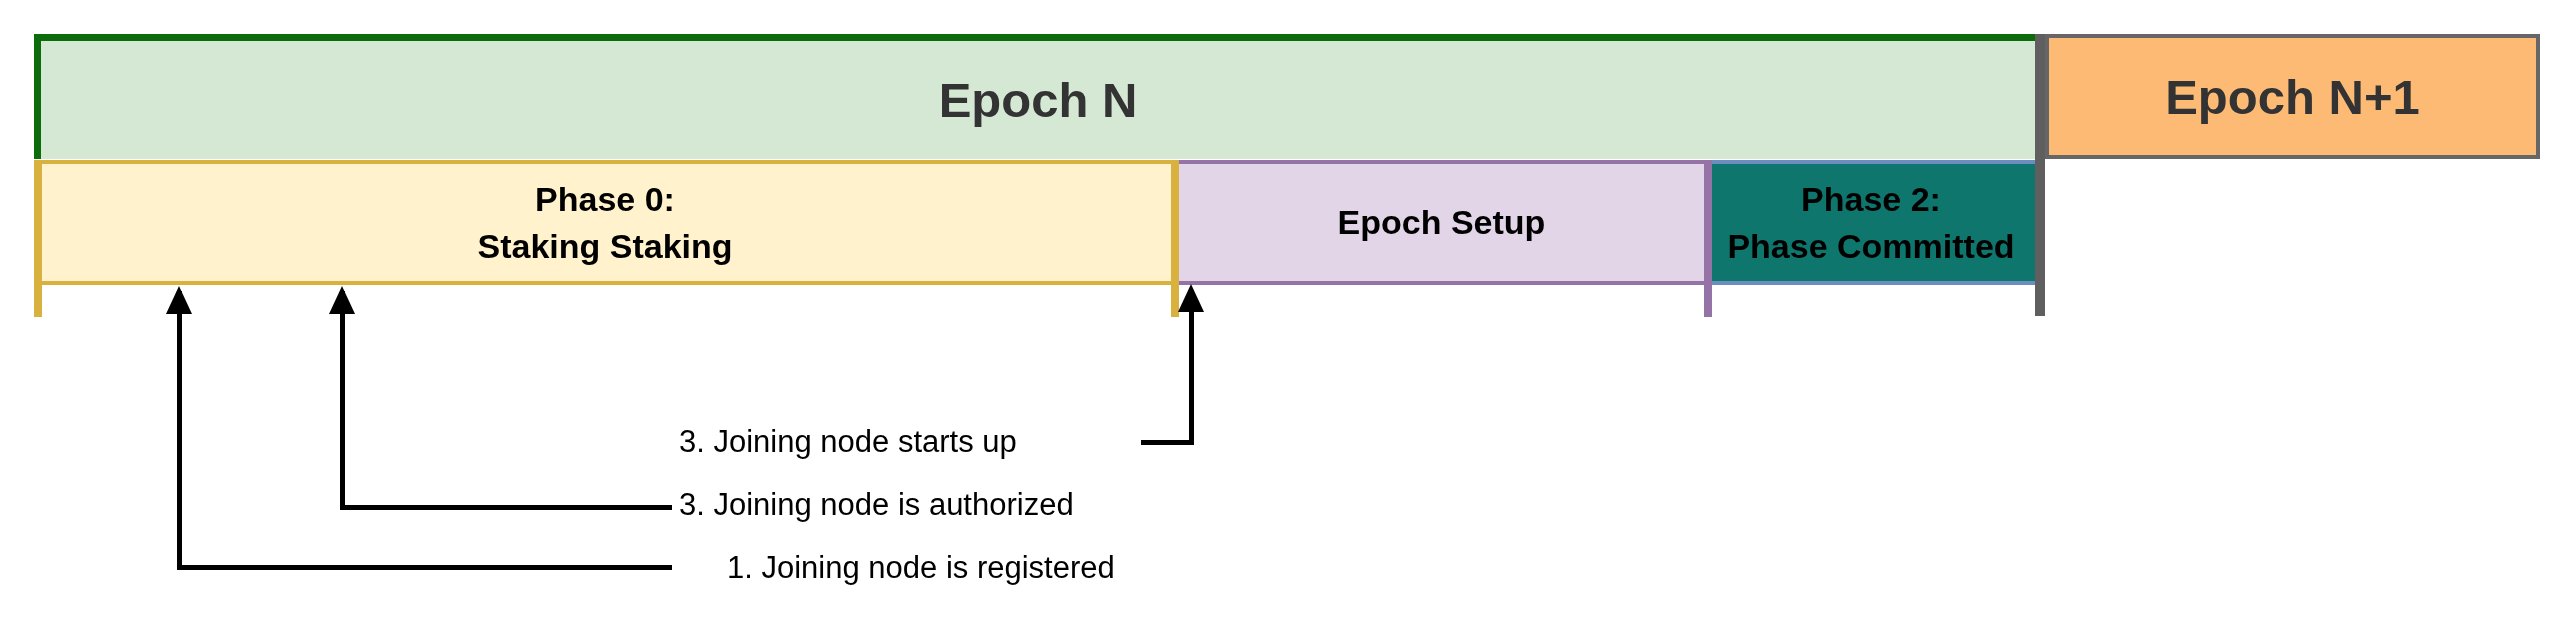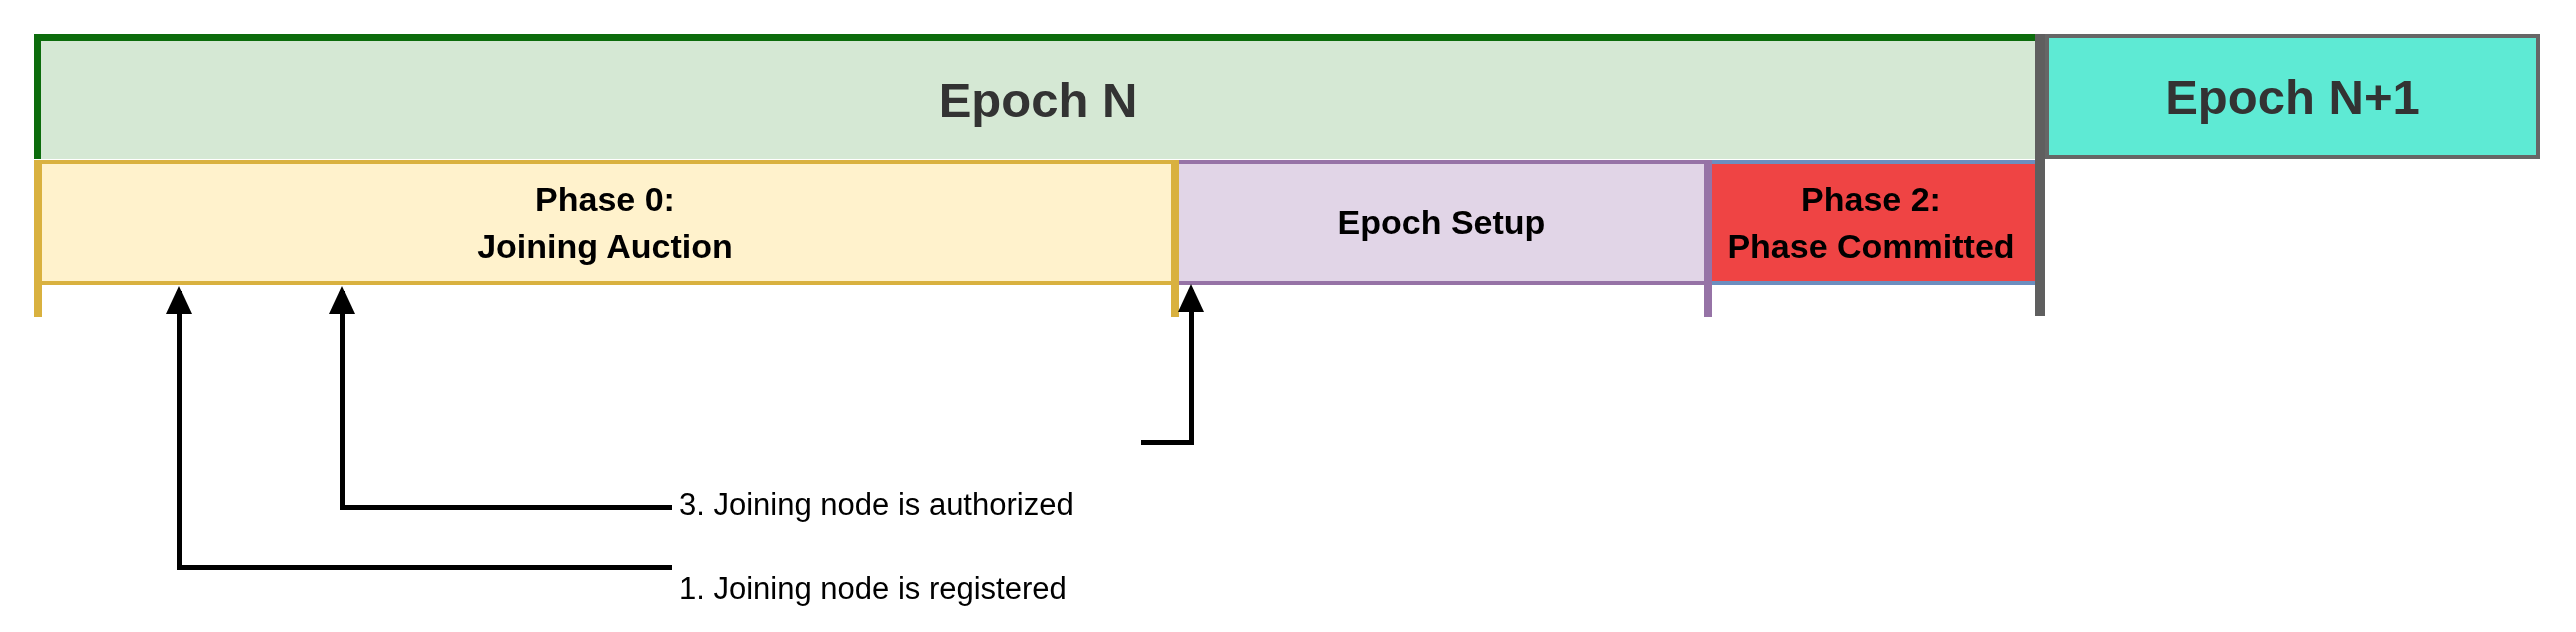--- a/index.html
+++ b/index.html
@@ -17,36 +17,36 @@
   
   .epoch-n {
     left: 34px; top: 34px; width: 2001px; height: 125px;
     background: #d5e8d4;
     border-top: 7.8px solid #0c6c0c;
     border-left: 7.8px solid #0c6c0c;
     display: flex; align-items: center; justify-content: center;
   }
   .epoch-n1 {
     left: 2045px; top: 34px; width: 495px; height: 125px;
-    background: #5eead4;
+    background: #fdba74;
     border: 4.7px solid #666666;
     display: flex; align-items: center; justify-content: center;
   }
   .epoch-label {
     font-size: 49px; font-weight: bold; color: #333333; white-space: nowrap;
   }
 
   
   .phase {
     top: 160px; height: 125px;
     display: flex; flex-direction: column; align-items: center; justify-content: center;
   }
   .phase0 { left: 34px;   width: 1142px; background: #fff2cc; border-top: 4.7px solid #d9b13f; border-bottom: 4.7px solid #d9b13f; }
   .phase1 { left: 1176px; width: 531px;  background: #e1d5e7; border-top: 4.7px solid #9673a6; border-bottom: 4.7px solid #9673a6; }
-  .phase2 { left: 1707px; width: 328px;  background: #ef4444; border-top: 4.7px solid #6c8ebf; border-bottom: 4.7px solid #6c8ebf; }
+  .phase2 { left: 1707px; width: 328px;  background: #0f766e; border-top: 4.7px solid #6c8ebf; border-bottom: 4.7px solid #6c8ebf; }
   .phase-line {
     font-size: 34px; font-weight: bold; color: #000000;
     line-height: 47px; white-space: nowrap; text-align: center;
   }
 
   
   .tick { top: 160px; width: 7.8px; height: 157px; }
   .tick-left   { left: 34px;   background: #d9b13f; }
   .tick-mid    { left: 1171px; background: #d9b13f; }
   .tick-purple { left: 1704px; background: #9673a6; }
@@ -70,37 +70,37 @@
   .a2-head { left: 329px;  top: 286px; }
   .a3-head { left: 1178px; top: 284px; }
 
   
   .note {
     left: 679px; height: 38px; line-height: 38px;
     font-size: 31px; color: #000000; white-space: nowrap;
   }
   .note3 { top: 423px; }
   .note2 { top: 486px; }
-  .note1 { top: 570px; }
+  .note1 { top: 549px; margin-left: 48px; }
 </style>
 </head>
 <body>
 
 <div class="canvas">
 
   <div class="abs epoch-n">
     <span class="epoch-label">Epoch N</span>
   </div>
   <div class="abs epoch-n1">
     <span class="epoch-label">Epoch N+1</span>
   </div>
 
   <div class="abs phase phase0">
     <div class="phase-line">Phase 0:</div>
-    <div class="phase-line">Joining Auction</div>
+    <div class="phase-line">Staking Staking</div>
   </div>
   <div class="abs phase phase1">
     <div class="phase-line">Epoch Setup</div>
   </div>
   <div class="abs phase phase2">
     <div class="phase-line">Phase 2:</div>
     <div class="phase-line">Phase Committed</div>
   </div>
 
   <div class="abs tick tick-left"></div>
@@ -113,17 +113,18 @@
   <div class="abs arrow-head a1-head"></div>
 
   <div class="abs arrow-seg a2-v"></div>
   <div class="abs arrow-seg a2-h"></div>
   <div class="abs arrow-head a2-head"></div>
 
   <div class="abs arrow-seg a3-v"></div>
   <div class="abs arrow-seg a3-h"></div>
   <div class="abs arrow-head a3-head"></div>
 
+  <div class="abs note note3">3. Joining node starts up</div>
   <div class="abs note note2">3. Joining node is authorized</div>
   <div class="abs note note1">1. Joining node is registered</div>
 
 </div>
 
 
 </body></html>

